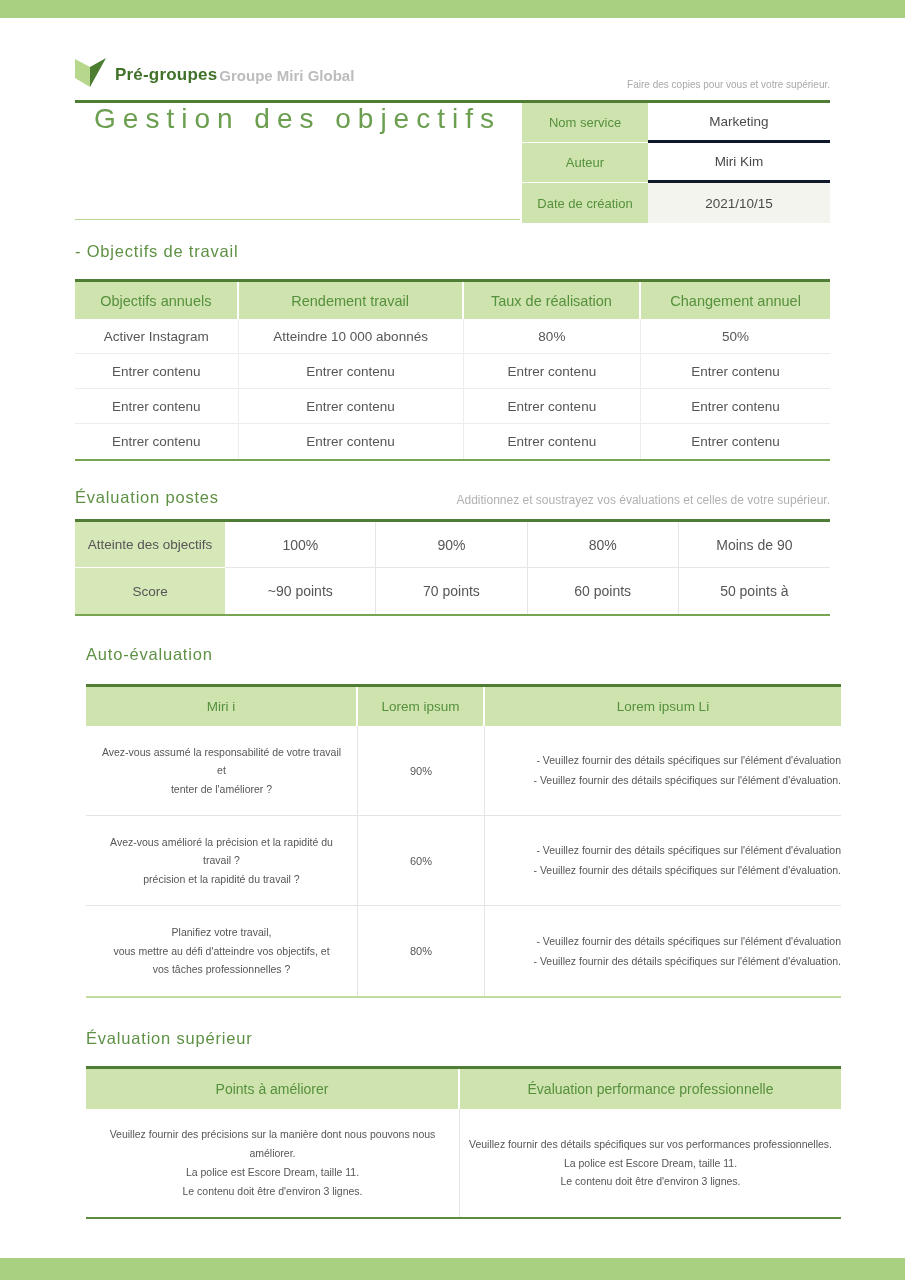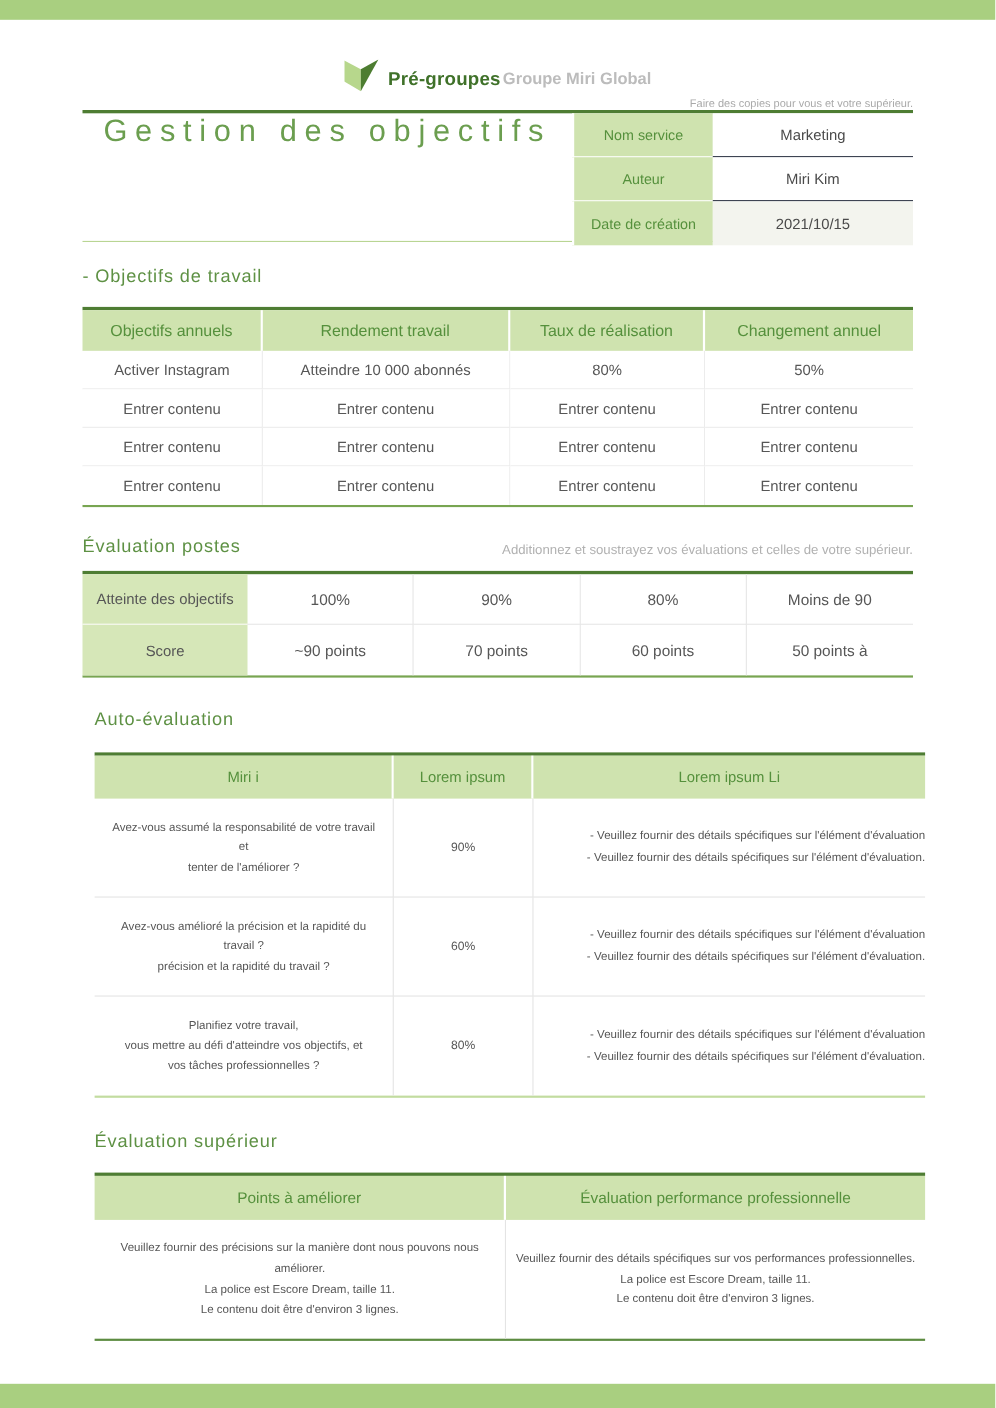--- a/index.html
+++ b/index.html
@@ -5,35 +5,35 @@
   * { margin:0; padding:0; box-sizing:border-box; }
   html,body { background:#fff; }
   body { font-family:"Liberation Sans","DejaVu Sans",sans-serif; width:905px; height:1280px; position:relative; overflow:hidden; }
 
   .topbar { height:18px; background:#a9cf80; }
   .bottombar { position:absolute; left:0; bottom:0; width:905px; height:22px; background:#a9cf80; }
 
   .content { width:755px; margin:0 auto 0 75px; }
 
   
-  .brand-row { display:flex; align-items:center; justify-content:space-between; margin-top:36px; height:42px;flex-direction:column; }
+  .brand-row { display:flex; align-items:center; justify-content:space-between; margin-top:36px; height:42px; }
   .brand-left { display:flex; align-items:center; }
   .brand-logo { margin-right:7px; }
   .brand-name { font-size:17px; font-weight:bold; color:#3f7129; letter-spacing:0.2px; }
   .brand-suffix { font-size:15px; font-weight:bold; color:#bcbcbc; margin-left:2px; }
   .top-note { font-size:10px; color:#a9a9a9; align-self:flex-end; padding-bottom:6px; }
 
   
   .header-band { margin-top:4px; border-top:3px solid #4e7d33; border-bottom:1px solid #b9d593; display:flex; height:120px; }
   .doc-title-wrap { flex:1; display:flex; justify-content:center; }
   .doc-title { font-size:28px; color:#6b9e4f; letter-spacing:7px; white-space:nowrap; }
   .info-table { width:310px; border-collapse:separate; border-spacing:0; }
   .info-table td { height:40px; text-align:center; vertical-align:middle; }
   .info-label { background:#cfe3af; color:#55903c; font-size:13px; width:128px; border-left:2px solid #fff; border-bottom:1px solid #fff; }
-  .info-value { color:#4a4a4a; font-size:13.5px; border-bottom:1px solid #0f172a; background:#fff; }
+  .info-value { color:#4a4a4a; font-size:13.5px; border-bottom:3px solid #0f172a; background:#fff; }
   .info-table tr:last-child td { border-bottom:none; }
   .info-value.shaded { background:#f3f4ee; }
 
   
   .section-heading { font-size:16.5px; color:#5e9144; letter-spacing:0.8px; }
   .heading-row { display:flex; justify-content:space-between; align-items:flex-end; }
   .section-note { font-size:12px; color:#b1b1b1; }
 
   table.grid { border-collapse:separate; border-spacing:0; width:100%; border-top:3px solid #4e7d33; }
   table.grid th { background:#cfe3af; color:#55903c; font-weight:normal; text-align:center; vertical-align:middle; }

